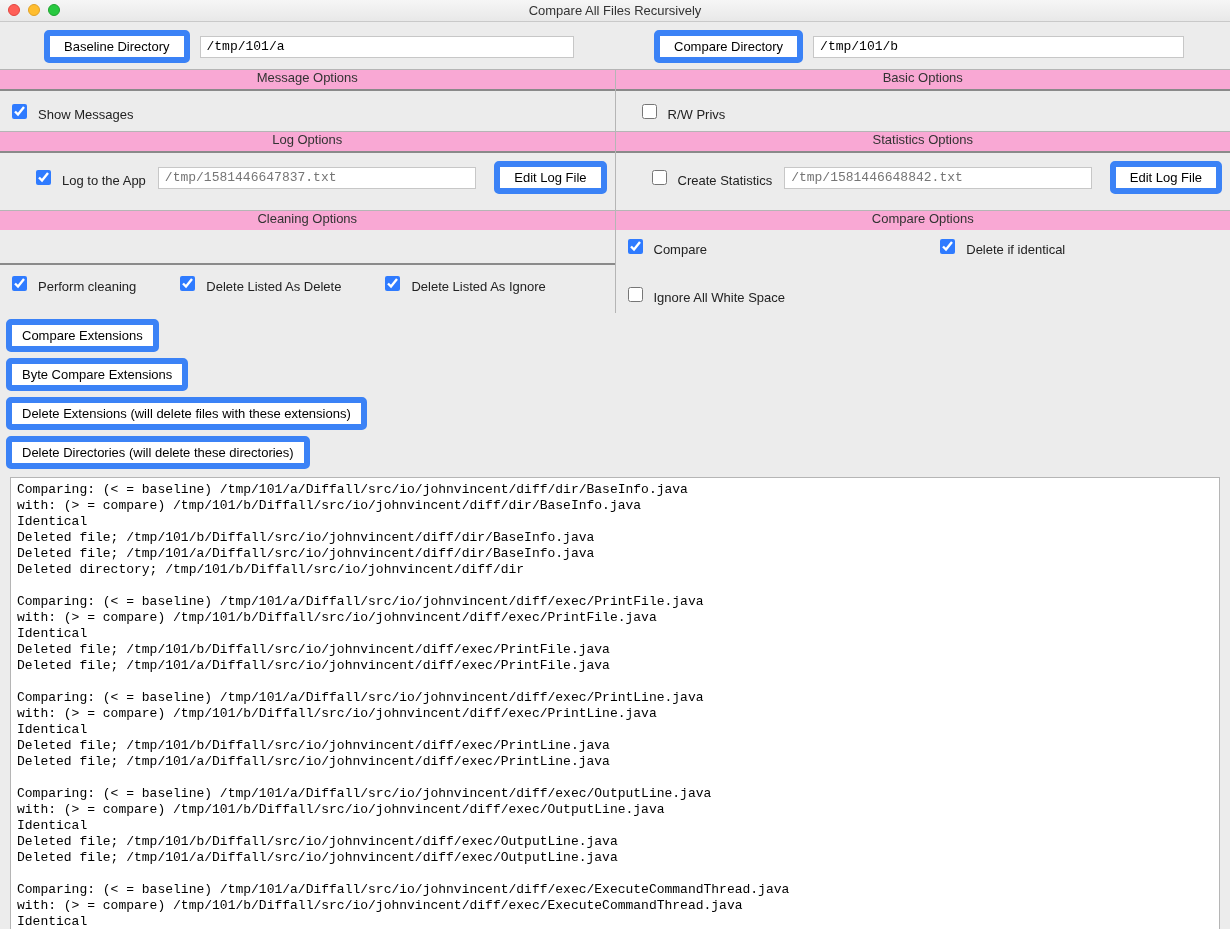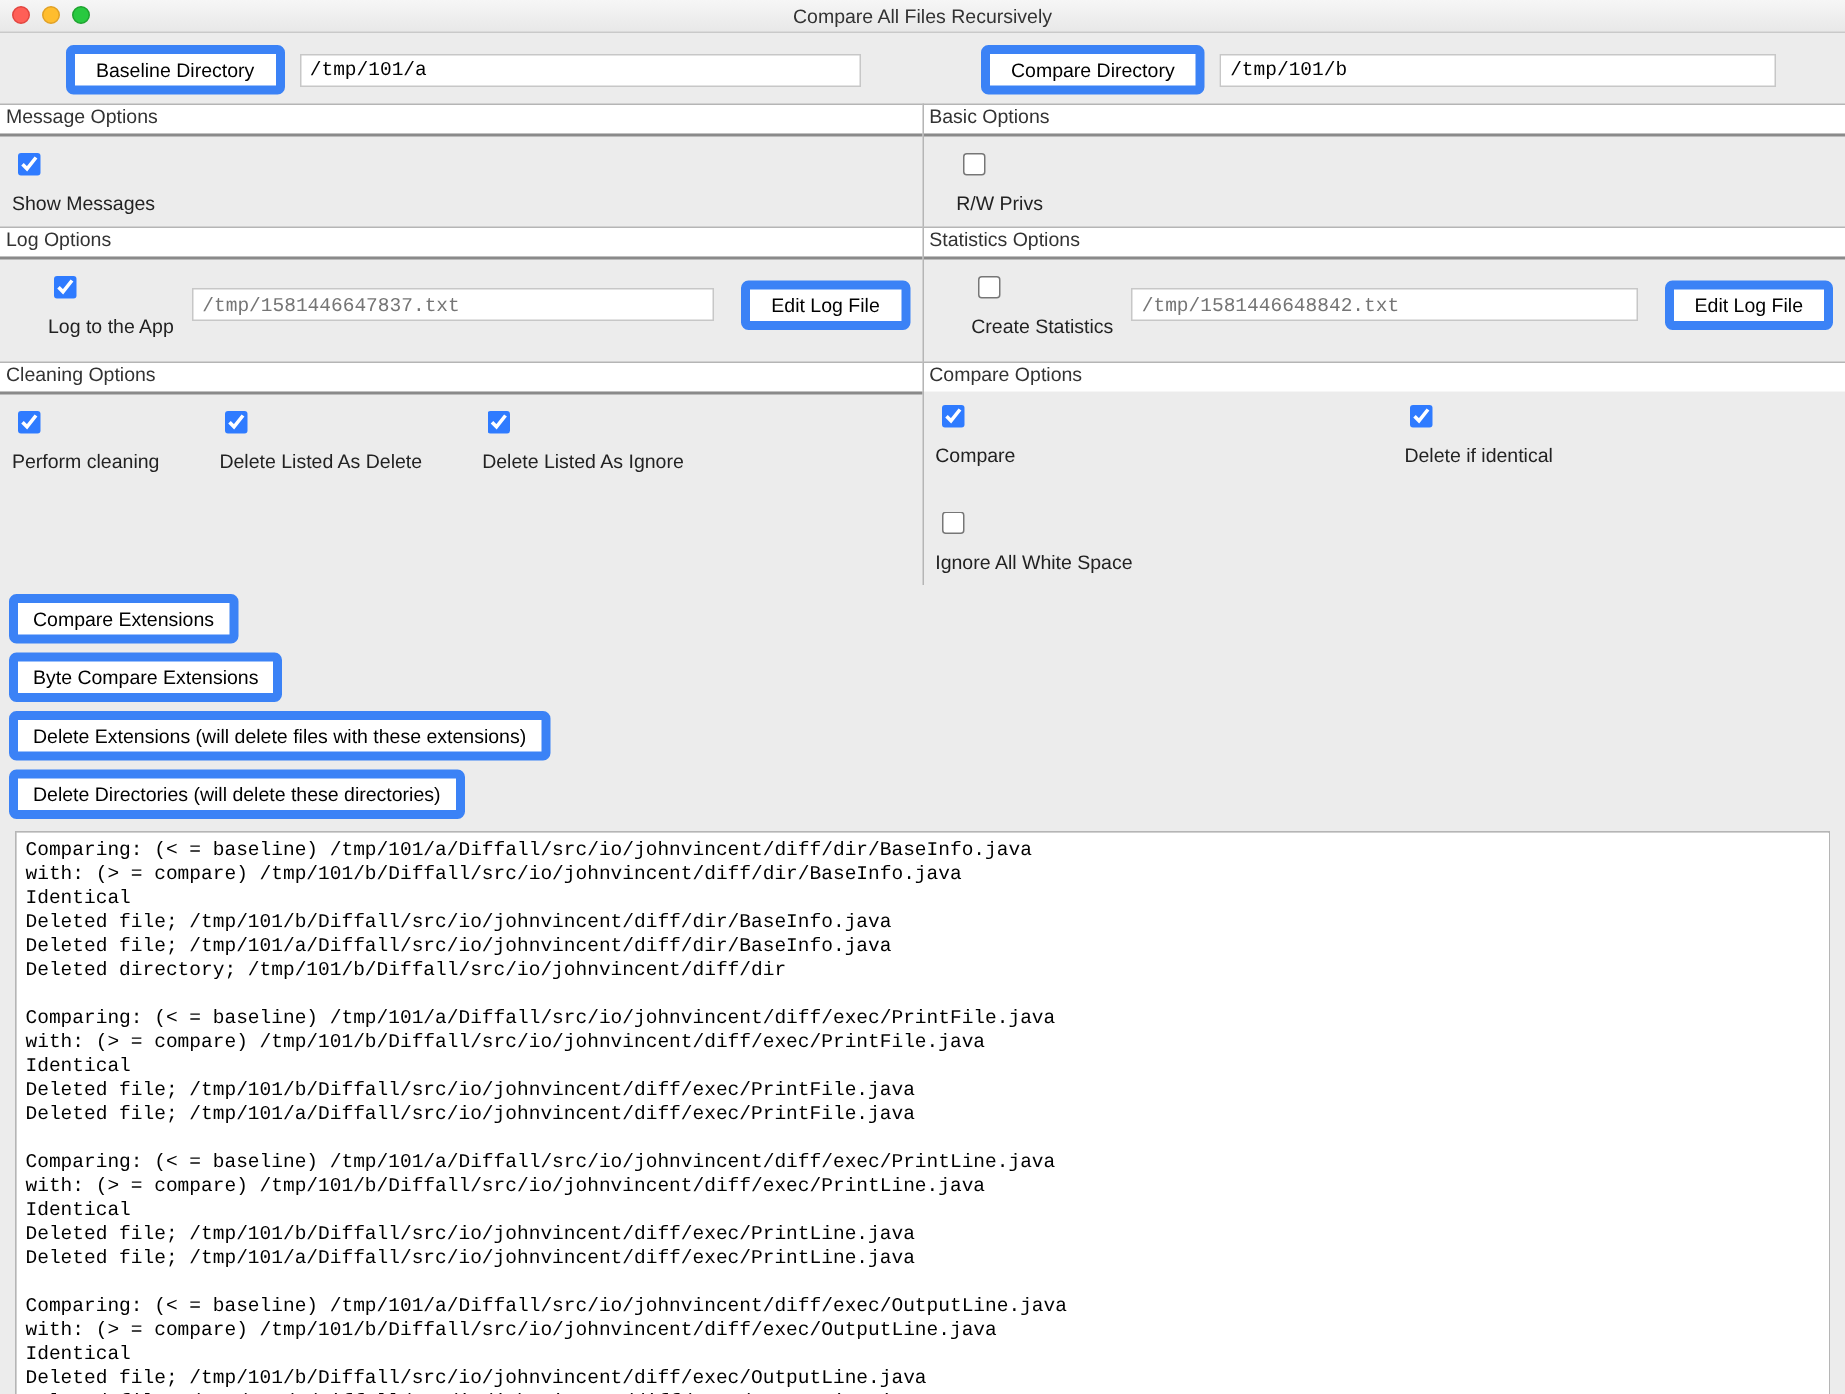--- a/index.html
+++ b/index.html
@@ -84,48 +84,47 @@
     flex: 1;
     border-top: 1px solid #b5b5b5;
   }
   .pane.right { border-left: 1px solid #b5b5b5; }
 
   .pane-title {
     padding: 0 4px 4px 4px;
     font-size: 13px;
     color: #333;
   }
-  .pane-title-row { background: #ffffff; }
+  .pane-title-row { background: #f9a8d4; text-align: center; }
 
   .pane-body {
     border-top: 2px solid #8a8a8a;
     padding: 8px 8px;
     min-height: 42px;
     display: flex;
     align-items: center;
     gap: 12px;
     flex-wrap: wrap;
   }
   .check {
     display: flex;
-    align-items: flex-start;
+    align-items: flex-end;
     gap: 8px;
-    flex-direction: column;
   }
   input[type=checkbox] {
     width: 15px; height: 15px;
     accent-color: #2f7bff;
   }
 
   .log-body { padding: 8px 8px 16px 8px; }
   .log-body .field { flex: 0 0 300px; }
   .stats-body .field { flex: 0 0 300px; }
   .edit-log-btn { margin-left: 6px; }
 
-  .cleaning-body { padding: 8px 8px 16px 8px; gap: 40px; }
+  .cleaning-body { padding: 8px 8px 16px 8px; gap: 40px; margin-top: 33px; }
 
   .compare-body {
     display: grid;
     grid-template-columns: 1fr 1fr;
     row-gap: 6px;
     column-gap: 20px;
     padding: 6px 8px 8px 8px;
     gap: 27px;
   }
 

